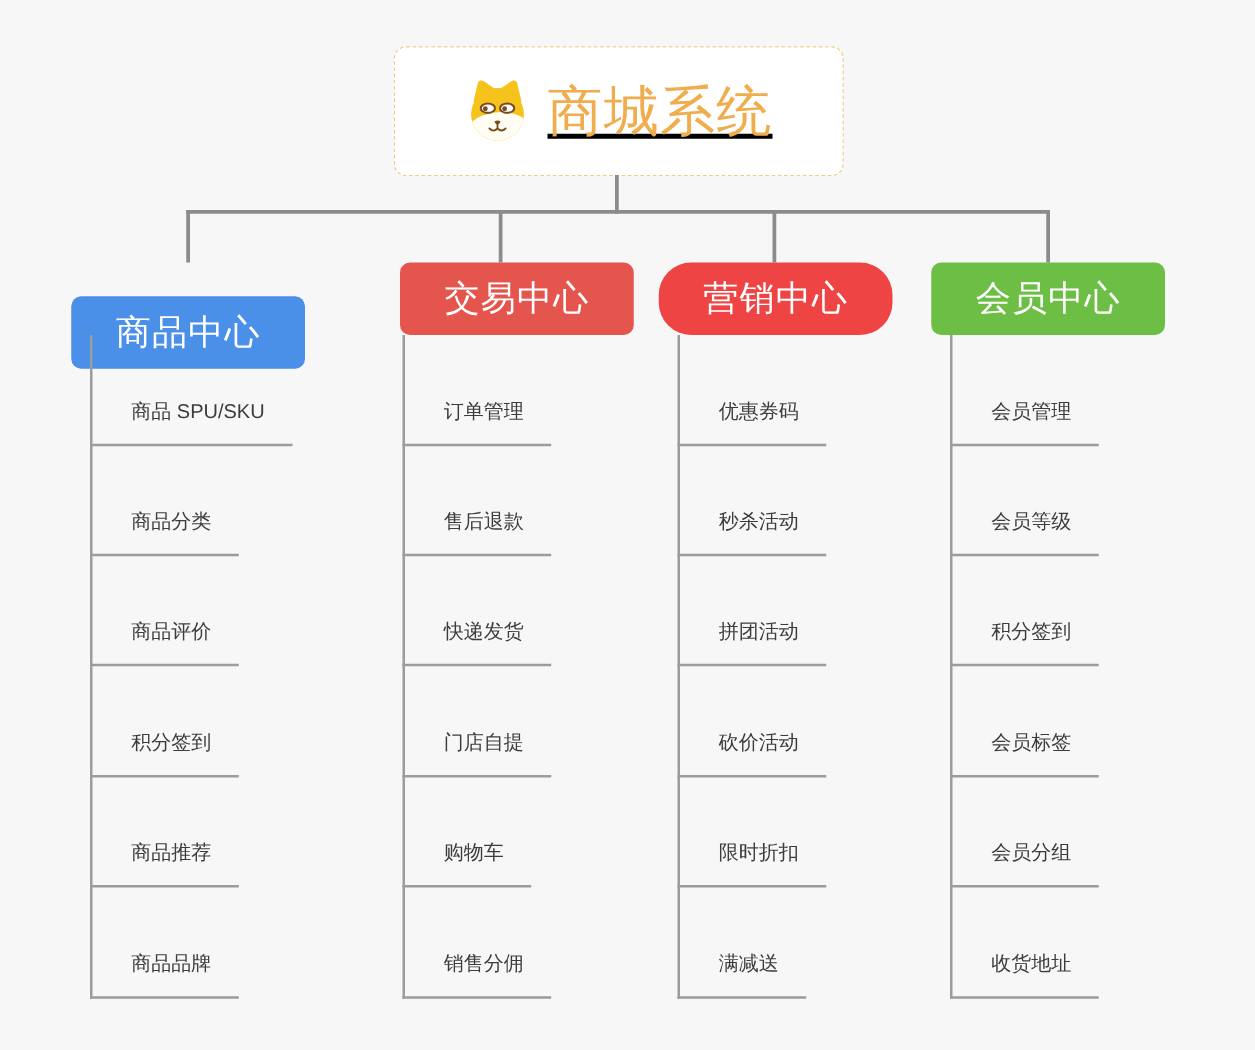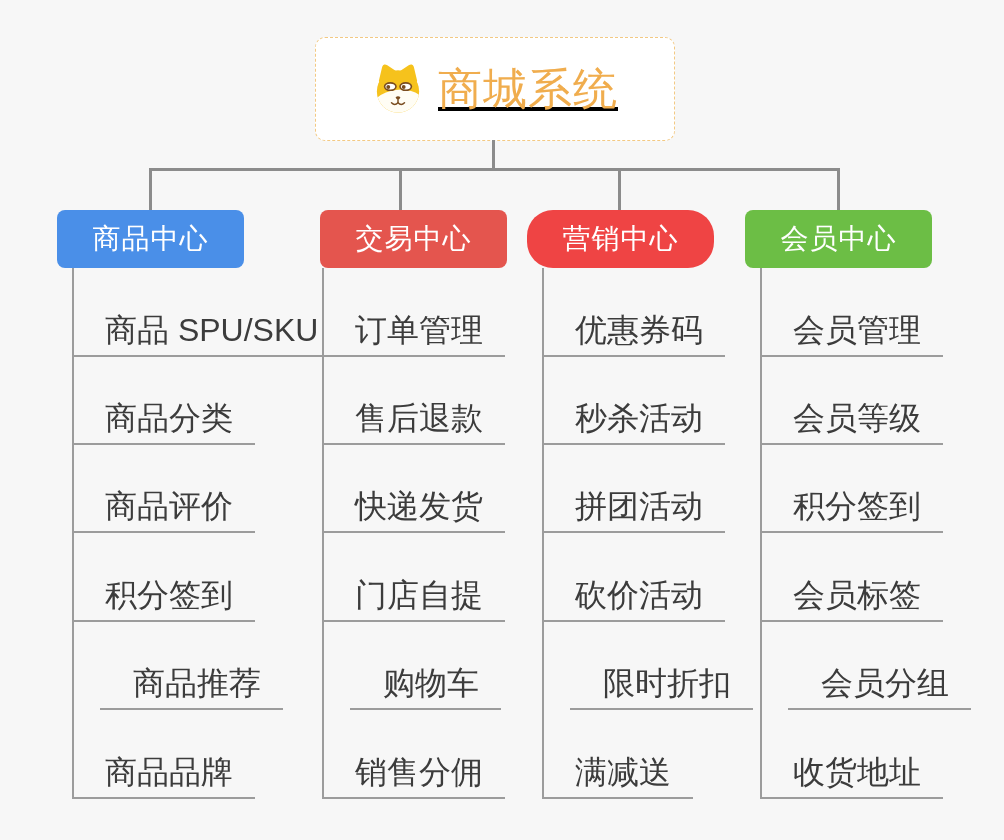--- a/index.html
+++ b/index.html
@@ -35,28 +35,28 @@
   .branch.c4{left:745px;}
   .branch-header{
     position:absolute;left:0;top:0;width:187px;height:58px;
     border-radius:8px;display:flex;align-items:center;justify-content:center;
     color:#ffffff;font-size:28px;letter-spacing:1px;cursor:default;
   }
   .trunk{position:absolute;left:15px;top:58px;width:2px;height:531px;background:#9c9c9c;}
   .items{position:absolute;left:0;top:0;width:100%;height:100%;}
   .items .item{
     position:absolute;left:15px;white-space:nowrap;
-    font-size:32px;line-height:34px;color:#3c3c3c;
+    font-size:16px;line-height:34px;color:#3c3c3c;
     padding:0 22px 8px 33px;border-bottom:2px solid #9c9c9c;
   }
   .items .item:nth-child(1){top:103px;}
   .items .item:nth-child(2){top:191px;}
   .items .item:nth-child(3){top:279px;}
   .items .item:nth-child(4){top:368px;}
-  .items .item:nth-child(5){top:456px;margin-left:28px;}
+  .items .item:nth-child(5){top:456px;}
   .items .item:nth-child(6){top:545px;}
 </style>
 </head>
 <body>
 
 <div class="root-node">
   <svg class="dog-icon" viewBox="0 0 64 64" aria-hidden="true">
 
     <path d="M10 22 L14 5 Q15 2 18 4 L30 12 Z" fill="#f6c21c" stroke="#f6c21c" stroke-width="3" stroke-linejoin="round"></path>
     <path d="M54 22 L50 5 Q49 2 46 4 L34 12 Z" fill="#f6c21c" stroke="#f6c21c" stroke-width="3" stroke-linejoin="round"></path>
@@ -82,21 +82,21 @@
 </div>
 
 <div class="conn conn-stem"></div>
 <div class="conn conn-bus"></div>
 <div class="conn conn-drop d1"></div>
 <div class="conn conn-drop d2"></div>
 <div class="conn conn-drop d3"></div>
 <div class="conn conn-drop d4"></div>
 
 <div class="branch c1">
-  <div class="branch-header" style="background: rgb(74, 143, 232);">商品中心</div>
+  <div class="branch-header" style="background: rgb(74, 143, 232); margin-top: 27px;">商品中心</div>
   <div class="trunk"></div>
   <div class="items">
       <div class="item">商品 SPU/SKU</div>
       <div class="item">商品分类</div>
       <div class="item">商品评价</div>
       <div class="item">积分签到</div>
       <div class="item">商品推荐</div>
       <div class="item">商品品牌</div>
     </div>
 </div>

